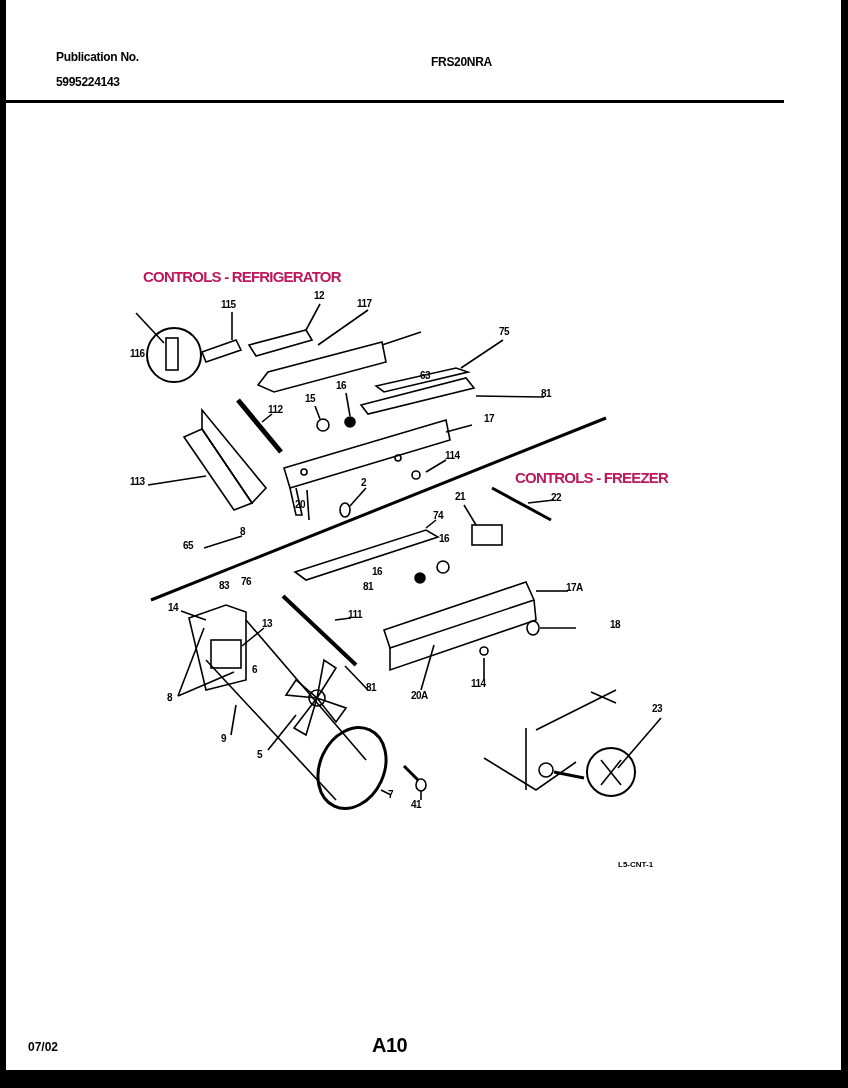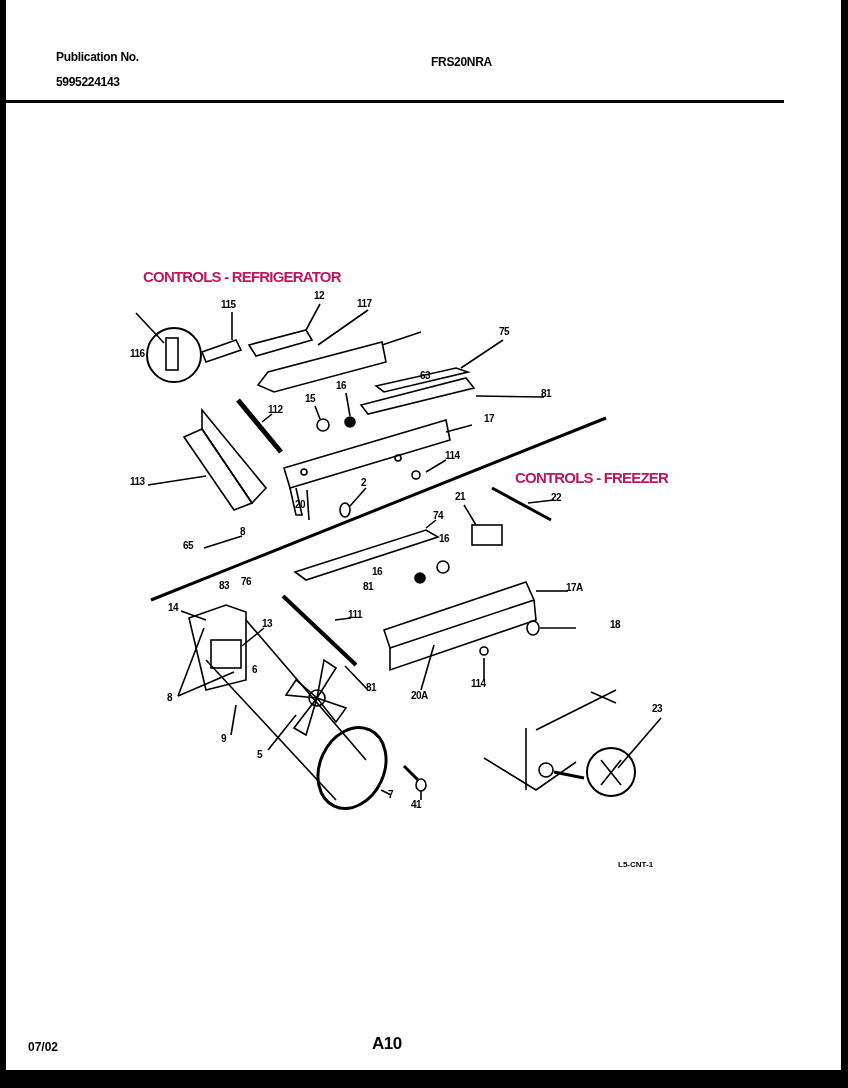--- a/index.html
+++ b/index.html
@@ -4,21 +4,21 @@
   <style>
     html, body { margin:0; padding:0; background:#000; }
     body { width:848px; height:1088px; position:relative; overflow:hidden; font-family:"Liberation Sans", sans-serif; }
     .page { position:absolute; left:6px; top:0; width:835px; height:1070px; background:#fff; }
     .hdr { position:absolute; font-weight:bold; font-size:12px; color:#000; letter-spacing:-0.3px;padding-left:44px; }
     .rule { position:absolute; left:0; top:100px; width:778px; height:3px; background:#000; }
     .section-title { position:absolute; font-weight:bold; font-size:15px; letter-spacing:-0.8px; color:#be185d; }
     .lbl { position:absolute; font-weight:bold; font-size:10px; color:#000; letter-spacing:-0.5px; line-height:1; }
     svg.art { position:absolute; left:0; top:0; }
     .footer-date { position:absolute; left:22px; top:1040px; font-weight:bold; font-size:12px; }
-    .footer-page { position:absolute; left:366px; top:1034px; font-weight:bold; font-size:17px; letter-spacing:-0.5px; }
+    .footer-page { position:absolute; left:366px; top:1034px; font-weight:bold; font-size:20px; letter-spacing:-0.5px; }
     .code { position:absolute; left:612px; top:812px; font-weight:bold; font-size:8px;margin-top:48px; }
   </style>
 </head>
 <body>
 
 <div class="page">
   <div class="hdr" style="left:6px;top:50px;">Publication No.</div>
   <div class="hdr" style="left:6px;top:75px;">5995224143</div>
   <div class="hdr" style="left:381px;top:55px;">FRS20NRA</div>
   <div class="rule"></div>

